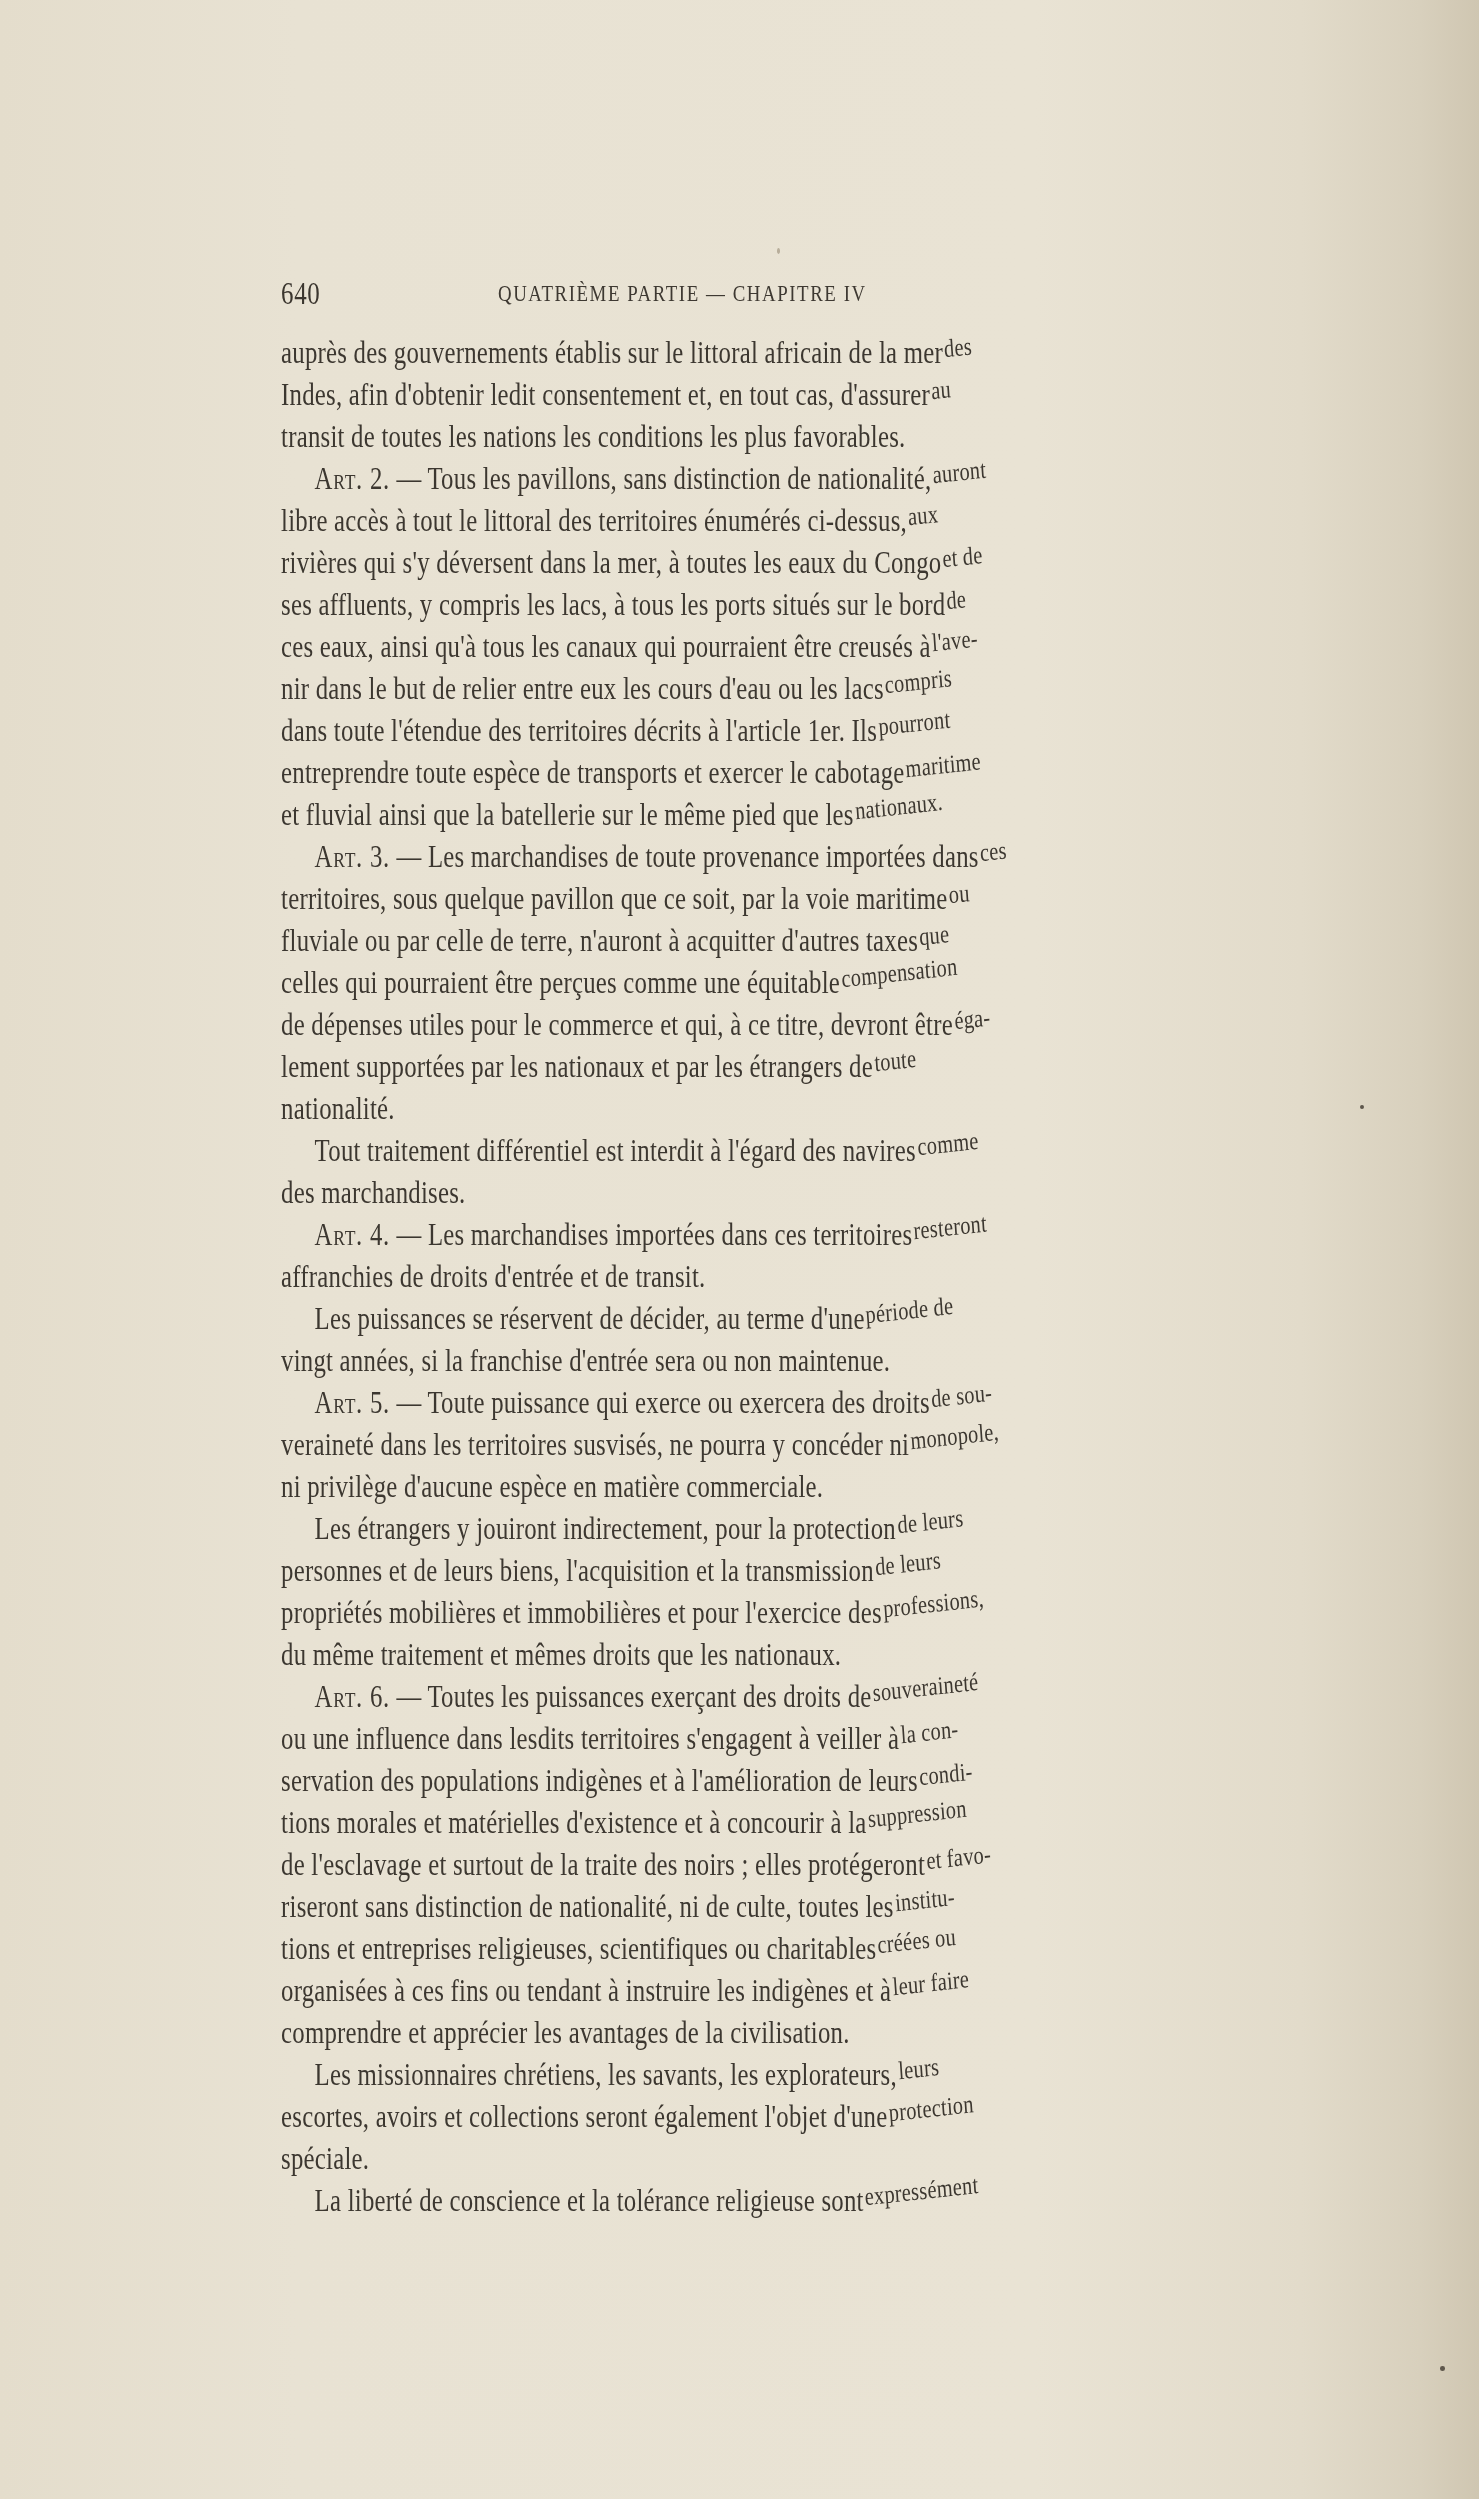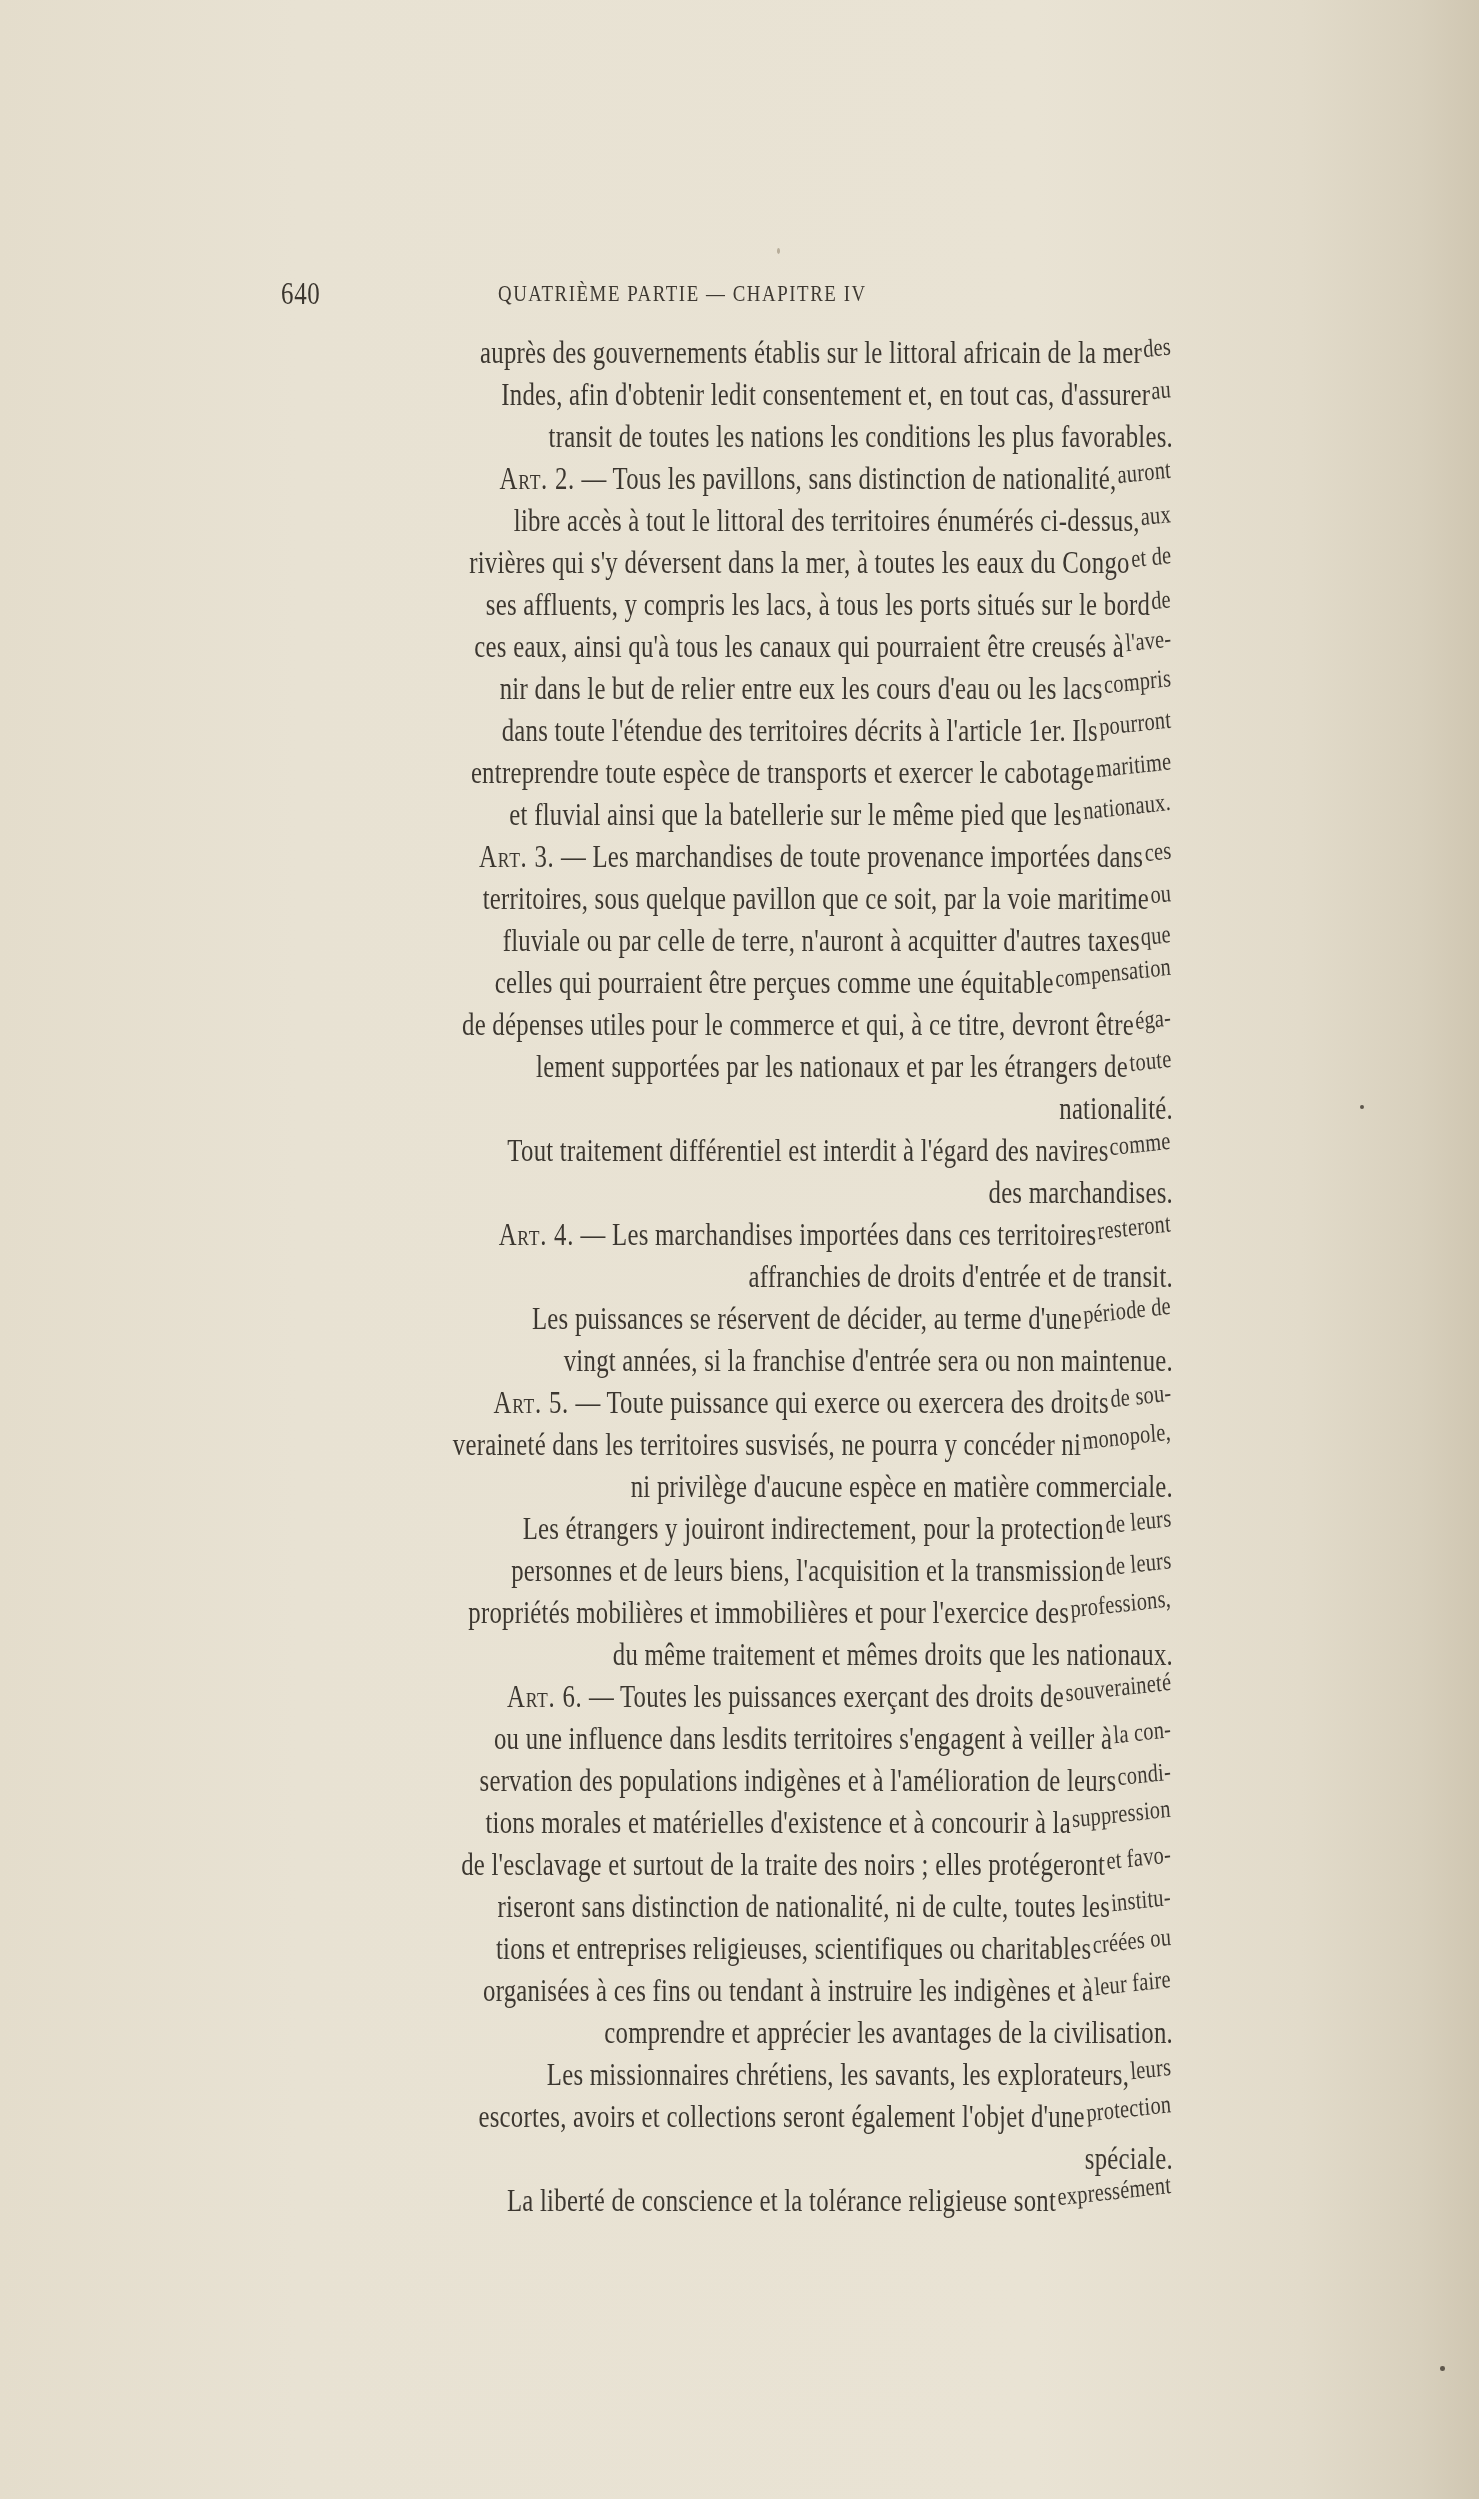--- a/index.html
+++ b/index.html
@@ -14,21 +14,20 @@
       overflow: hidden;
       font-family: "Liberation Serif", "DejaVu Serif", serif;
       color: #3f3a33;
     }
     .page {
       position: absolute;
       left: 0; top: 0;
       width: 1479px; height: 2500px;
       background:
         linear-gradient(90deg, #e4ddcc 0%, #e8e2d3 20%, #e9e3d4 70%, #e2dbca 88%, #d8d0bd 96%, #cfc6b1 100%);
-      text-align: right;
     }
     .header {
       position: absolute;
       left: 281px;
       top: 275px;
       width: 1039px;
       height: 38px;
     }
     .page-number {
       position: absolute;

